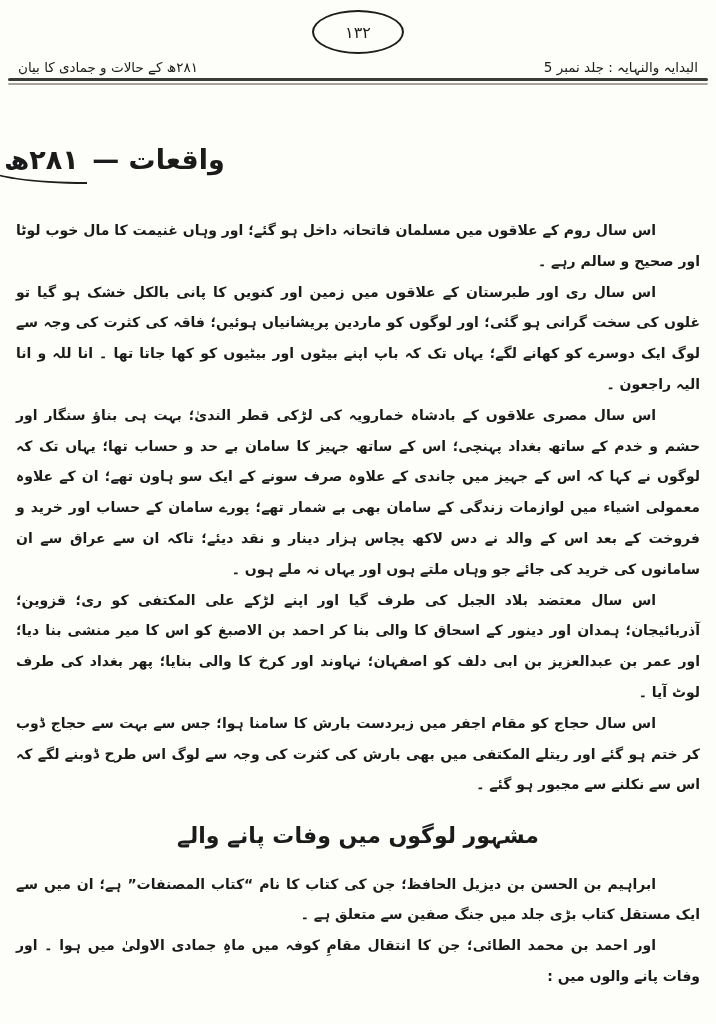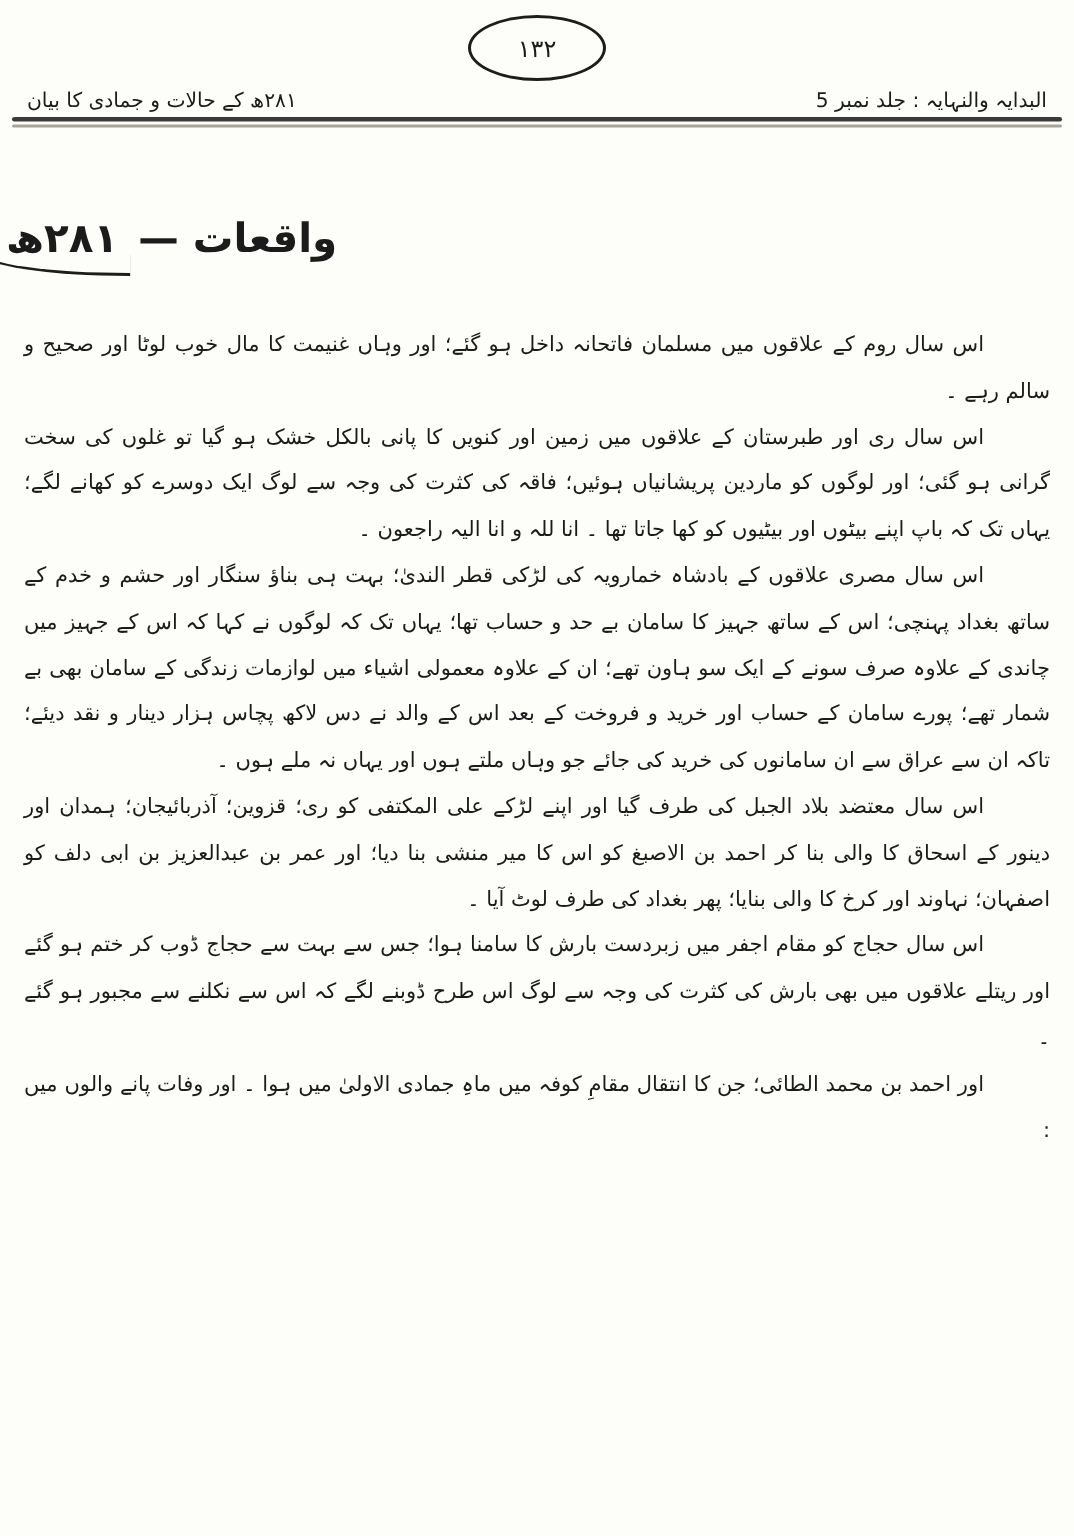--- a/index.html
+++ b/index.html
@@ -35,21 +35,21 @@
     font-size:27px;font-weight:bold;letter-spacing:1px;
   }
   .chapter .year{position:relative;display:inline-block;padding:0 4px;}
   .chapter .year::after{
     content:"";position:absolute;left:-14px;right:-4px;bottom:-9px;height:14px;
     border-bottom:2.5px solid #1d1d1b;border-left:2px solid #1d1d1b;
     border-bottom-left-radius:100% 100%;
   }
   
   .body-text{padding:40px 16px 0;font-size:14px;line-height:2.2;text-align:justify;}
-  .body-text p{margin:0;text-indent:44px;}
+  .body-text p{margin:0;text-indent:44px;font-weight:bold;}
   .obit-heading{
     font-size:22px;font-weight:bold;text-align:center;
     margin:12px 0 8px;letter-spacing:.5px;
   }
 </style>
 </head>
 <body>
 
 <div class="page">
 
@@ -71,19 +71,21 @@
     <span>واقعات</span>
     <span>—</span>
     <span class="year">۲۸۱ھ</span>
   </div>
 
   <main class="body-text">
     <p>اس سال روم کے علاقوں میں مسلمان فاتحانہ داخل ہو گئے؛ اور وہاں غنیمت کا مال خوب لوٹا اور صحیح و سالم رہے ۔</p>
     <p>اس سال ری اور طبرستان کے علاقوں میں زمین اور کنویں کا پانی بالکل خشک ہو گیا تو غلوں کی سخت گرانی ہو گئی؛ اور لوگوں کو ماردین پریشانیاں ہوئیں؛ فاقہ کی کثرت کی وجہ سے لوگ ایک دوسرے کو کھانے لگے؛ یہاں تک کہ باپ اپنے بیٹوں اور بیٹیوں کو کھا جاتا تھا ۔ انا للہ و انا الیہ راجعون ۔</p>
     <p>اس سال مصری علاقوں کے بادشاہ خمارویہ کی لڑکی قطر الندیٰ؛ بہت ہی بناؤ سنگار اور حشم و خدم کے ساتھ بغداد پہنچی؛ اس کے ساتھ جہیز کا سامان بے حد و حساب تھا؛ یہاں تک کہ لوگوں نے کہا کہ اس کے جہیز میں چاندی کے علاوہ صرف سونے کے ایک سو ہاون تھے؛ ان کے علاوہ معمولی اشیاء میں لوازمات زندگی کے سامان بھی بے شمار تھے؛ پورے سامان کے حساب اور خرید و فروخت کے بعد اس کے والد نے دس لاکھ پچاس ہزار دینار و نقد دیئے؛ تاکہ ان سے عراق سے ان سامانوں کی خرید کی جائے جو وہاں ملتے ہوں اور یہاں نہ ملے ہوں ۔</p>
     <p>اس سال معتضد بلاد الجبل کی طرف گیا اور اپنے لڑکے علی المکتفی کو ری؛ قزوین؛ آذربائیجان؛ ہمدان اور دینور کے اسحاق کا والی بنا کر احمد بن الاصبغ کو اس کا میر منشی بنا دیا؛ اور عمر بن عبدالعزیز بن ابی دلف کو اصفہان؛ نہاوند اور کرخ کا والی بنایا؛ پھر بغداد کی طرف لوٹ آیا ۔</p>
-    <p>اس سال حجاج کو مقام اجفر میں زبردست بارش کا سامنا ہوا؛ جس سے بہت سے حجاج ڈوب کر ختم ہو گئے اور ریتلے علاقوں میں بھی بارش کی کثرت کی وجہ سے لوگ اس طرح ڈوبنے لگے کہ اس سے نکلنے سے مجبور ہو گئے ۔</p>
+    <p>اس سال حجاج کو مقام اجفر میں زبردست بارش کا سامنا ہوا؛ جس سے بہت سے حجاج ڈوب کر ختم ہو گئے اور ریتلے المکتفی میں بھی بارش کی کثرت کی وجہ سے لوگ اس طرح ڈوبنے لگے کہ اس سے نکلنے سے مجبور ہو گئے ۔</p>
 
+    <h2 class="obit-heading">مشہور لوگوں میں وفات پانے والے</h2>
 
+    <p>ابراہیم بن الحسن بن دیزیل الحافظ؛ جن کی کتاب کا نام “کتاب المصنفات” ہے؛ ان میں سے ایک مستقل کتاب بڑی جلد میں جنگ صفین سے متعلق ہے ۔</p>
     <p>اور احمد بن محمد الطائی؛ جن کا انتقال مقامِ کوفہ میں ماہِ جمادی الاولیٰ میں ہوا ۔ اور وفات پانے والوں میں :</p>
   </main>
 
 </div>
 
 </body></html>

